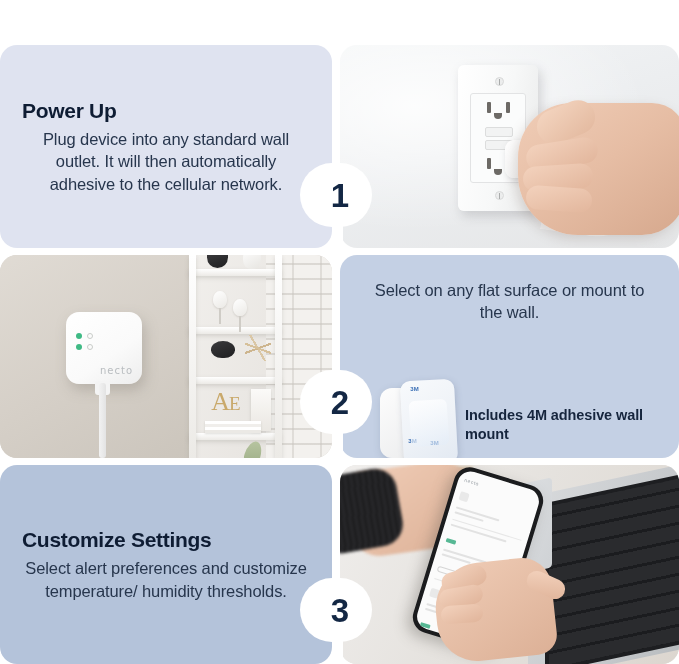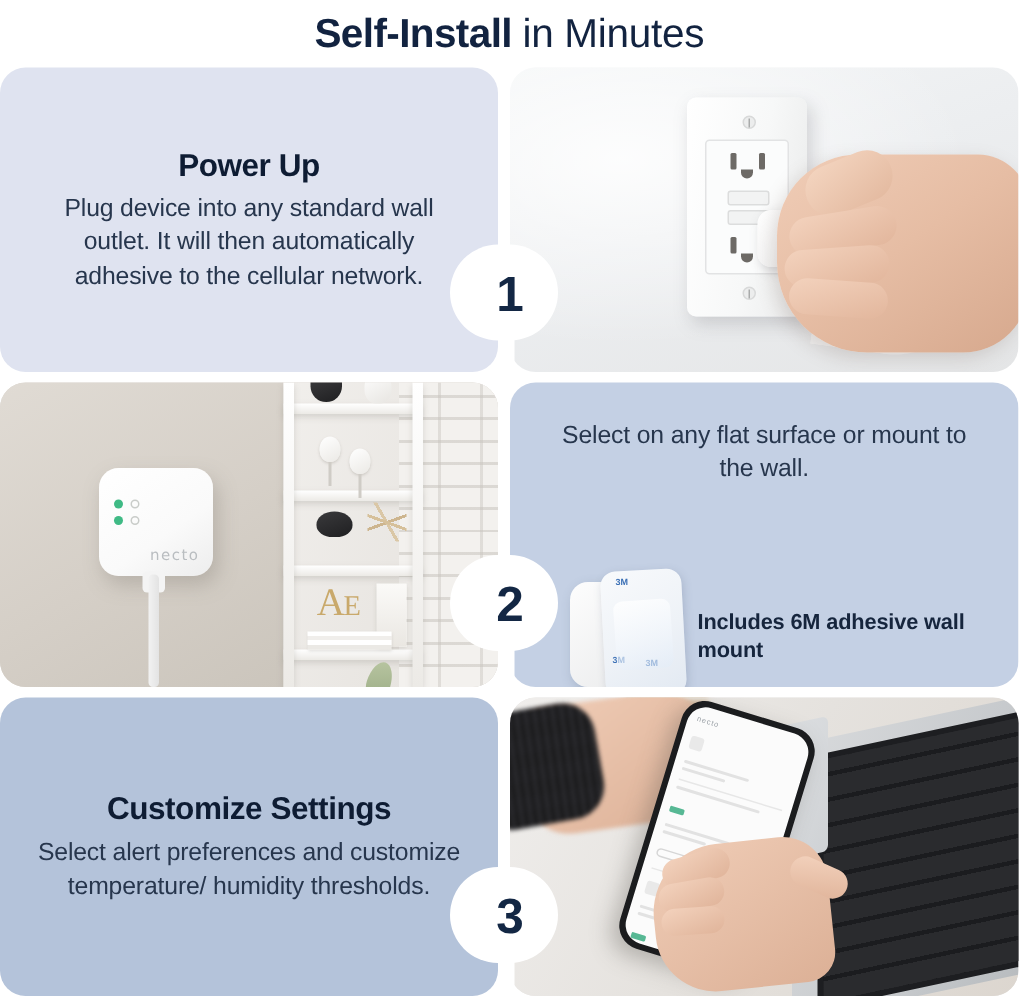--- a/index.html
+++ b/index.html
@@ -62,21 +62,21 @@
   .c-r1c2 { left: 340px; top: 0;   width: 339px; height: 203px; }
   .c-r2c1 { left: 0;   top: 210px; width: 332px; height: 203px; }
   .c-r2c2 { left: 340px; top: 210px; width: 339px; height: 203px; }
   .c-r3c1 { left: 0;   top: 420px; width: 332px; height: 199px; }
   .c-r3c2 { left: 340px; top: 420px; width: 339px; height: 199px; }
 
   
   .text-card {
     display: flex;
     flex-direction: column;
-    align-items: center;
+    align-items: flex-start;
     justify-content: center;
     text-align: center;
     padding: 14px 22px;
   }
   .tc-1 { background: #dfe3f0; }
   .tc-2 { background: #c4d0e4; }
   .tc-3 { background: #b4c3da; }
 
   .card-heading {
     font-size: 21px;
@@ -482,24 +482,20 @@
     background: rgba(236,232,226,0.95);
     border-radius: 4px; z-index: 5;
   }
   .blur { filter: blur(1.4px); }
 </style>
 </head>
 <body>
 
 <div class="page">
 
-  <div class="title-bar">
-    <span class="title-strong">Self-Install</span>
-    <span class="title-light">in Minutes</span>
-  </div>
 
   <div class="grid">
 
     <div class="cell c-r1c1 text-card tc-1">
       <div class="card-heading">Power Up</div>
       <div class="card-body">Plug device into any standard wall outlet. It will then automatically adhesive to the cellular network.</div>
     </div>
 
     <div class="cell c-r1c2 ph1">
       <div class="wall-shade"></div>
@@ -586,21 +582,21 @@
       <div style="position:absolute; left:40px; bottom:-14px; width:86px; height:92px;">
         <div style="position:absolute; left:0; top:8px; width:66px; height:70px; background:linear-gradient(140deg,#fdfdfd,#e8e9ea); border-radius:12px; box-shadow:2px 3px 8px rgba(90,105,130,0.3);"></div>
         <div style="position:absolute; left:22px; top:0; width:54px; height:84px; background:linear-gradient(150deg,#f8fafc 0%,#eef2f7 55%,#e2e9f2 100%); border-radius:10px; transform:rotate(-3deg); box-shadow:1px 2px 6px rgba(90,105,130,0.25);"></div>
         <div style="position:absolute; left:30px; top:6px; width:9px; height:7px; color:#3a6fb5; font-size:6px; font-weight:700;">3M</div>
         <div style="position:absolute; left:28px; top:58px; width:9px; height:7px; color:#3a6fb5; font-size:6px; font-weight:700;">3M</div>
         <div style="position:absolute; left:50px; top:60px; width:9px; height:7px; color:#3a6fb5; font-size:6px; font-weight:700;">3M</div>
         <div style="position:absolute; left:30px; top:20px; width:38px; height:46px; background:linear-gradient(165deg,rgba(255,255,255,0.85),rgba(226,236,248,0.55)); border-radius:6px; transform:rotate(-4deg);"></div>
       </div>
 
       <div class="note-row">
-        <div class="note-text">Includes 6M adhesive wall mount</div>
+        <div class="note-text">Includes 4M adhesive wall mount</div>
       </div>
     </div>
 
     <div class="cell c-r3c1 text-card tc-3">
       <div class="card-heading">Customize Settings</div>
       <div class="card-body">Select alert preferences and customize temperature/ humidity thresholds.</div>
     </div>
 
     <div class="cell c-r3c2 ph3">
       <div class="p3-desk"></div>

